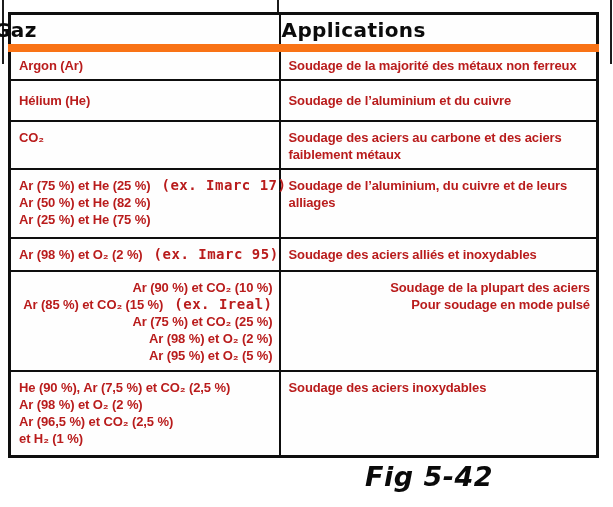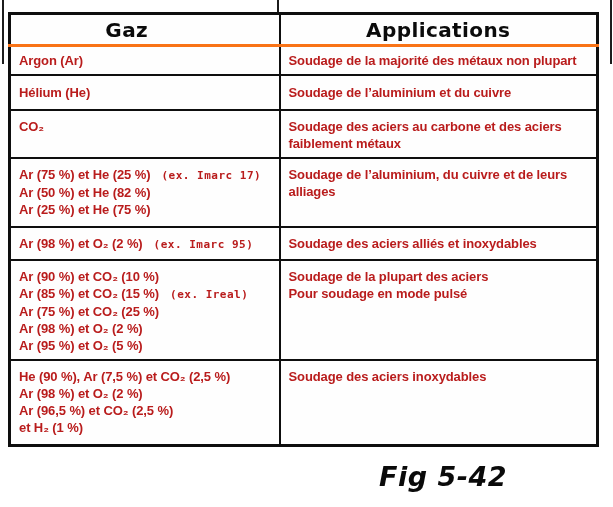--- a/index.html
+++ b/index.html
@@ -25,63 +25,63 @@
     border-collapse: collapse;
     table-layout: fixed;
     border: 3px solid #0e0e0e;
     background: #fefefe;
   }
   .gas-table th, .gas-table td {
     border: 2px solid #0e0e0e;
   }
   .gas-table thead th {
     height: 27px;
-    border-bottom: 3px solid #f97316;
+    border-bottom: 8px solid #f97316;
     font-family: "DejaVu Sans", sans-serif;
     font-weight: bold;
     font-size: 20px;
     letter-spacing: 0.4px;
     color: #0b0b0b;
-    text-align: center;
+    text-align: left;
     vertical-align: middle;
   }
   .gaz-header-inner { position: relative; left: -18px; }
   .gas-table td {
     padding: 5px 6px 5px 8px;
     font-size: 13px;
     font-weight: bold;
     letter-spacing: -0.1px;
     color: #b91c1c;
     line-height: 17px;
   }
   tr.v-middle td { vertical-align: middle; }
   tr.v-top td    { vertical-align: top; padding-top: 7px; margin-top: 32px; }
   .ex-label {
     font-family: "DejaVu Sans Mono", "Liberation Mono", monospace;
     font-weight: bold;
-    font-size: 11px;
+    font-size: 14px;
     letter-spacing: 0.5px;
     margin-left: 11px;
     white-space: nowrap;
   }
   .gas-line, .app-line { white-space: nowrap; }
 
   
   .artifact {
     position: absolute;
     background: #1c1c1c;
   }
   .artifact-left    { left: 2px;   top: 0; width: 2px; height: 64px; }
   .artifact-right   { left: 610px; top: 0; width: 2px; height: 64px; }
   .artifact-divider { left: 277px; top: 0; width: 2px; height: 14px; }
 
   
   .fig-caption {
     position: absolute;
-    left: 379px;
+    left: 365px;
     top: 461px;
     font-family: "DejaVu Sans", sans-serif;
     font-style: italic;
     font-weight: bold;
     font-size: 27px;
     letter-spacing: 0.5px;
     color: #0a0a0a;
     white-space: nowrap;
   }
 </style>
@@ -108,24 +108,24 @@
           <span>Applications</span>
         </th>
       </tr>
     </thead>
     <tbody>
         <tr class="v-middle" style="height: 24px;">
           <td class="gaz-cell">
             <div class="gas-line"><span class="gas-text">Argon (Ar)</span></div>
           </td>
           <td class="app-cell">
-            <div class="app-line">Soudage de la majorité des métaux non plupart</div>
+            <div class="app-line">Soudage de la majorité des métaux non ferreux</div>
           </td>
         </tr>
-        <tr class="v-middle" style="height: 35px;">
+        <tr class="v-middle" style="height: 41px;">
           <td class="gaz-cell">
             <div class="gas-line"><span class="gas-text">Hélium (He)</span></div>
           </td>
           <td class="app-cell">
             <div class="app-line">Soudage de l’aluminium et du cuivre</div>
           </td>
         </tr>
         <tr class="v-top" style="height: 46px;">
           <td class="gaz-cell">
             <div class="gas-line"><span class="gas-text">CO₂</span></div>
@@ -147,21 +147,21 @@
           </td>
         </tr>
         <tr class="v-middle" style="height: 33px;">
           <td class="gaz-cell">
             <div class="gas-line"><span class="gas-text">Ar (98 %) et O₂ (2 %)</span><span class="ex-label">(ex. Imarc 95)</span></div>
           </td>
           <td class="app-cell">
             <div class="app-line">Soudage des aciers alliés et inoxydables</div>
           </td>
         </tr>
-        <tr class="v-top" style="height: 100px;">
+        <tr class="v-top" style="height: 100px; text-align: right;">
           <td class="gaz-cell">
             <div class="gas-line"><span class="gas-text">Ar (90 %) et CO₂ (10 %)</span></div>
             <div class="gas-line"><span class="gas-text">Ar (85 %) et CO₂ (15 %)</span><span class="ex-label">(ex. Ireal)</span></div>
             <div class="gas-line"><span class="gas-text">Ar (75 %) et CO₂ (25 %)</span></div>
             <div class="gas-line"><span class="gas-text">Ar (98 %) et O₂ (2 %)</span></div>
             <div class="gas-line"><span class="gas-text">Ar (95 %) et O₂ (5 %)</span></div>
           </td>
           <td class="app-cell">
             <div class="app-line">Soudage de la plupart des aciers</div>
             <div class="app-line">Pour soudage en mode pulsé</div>

